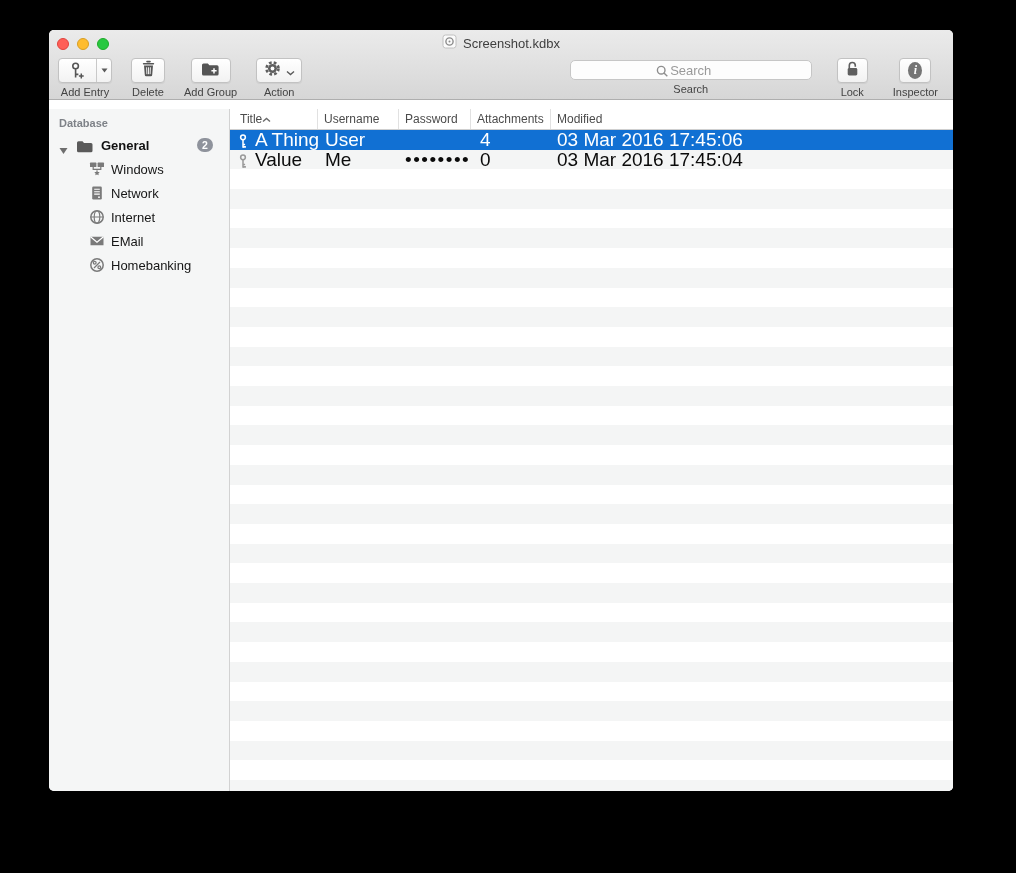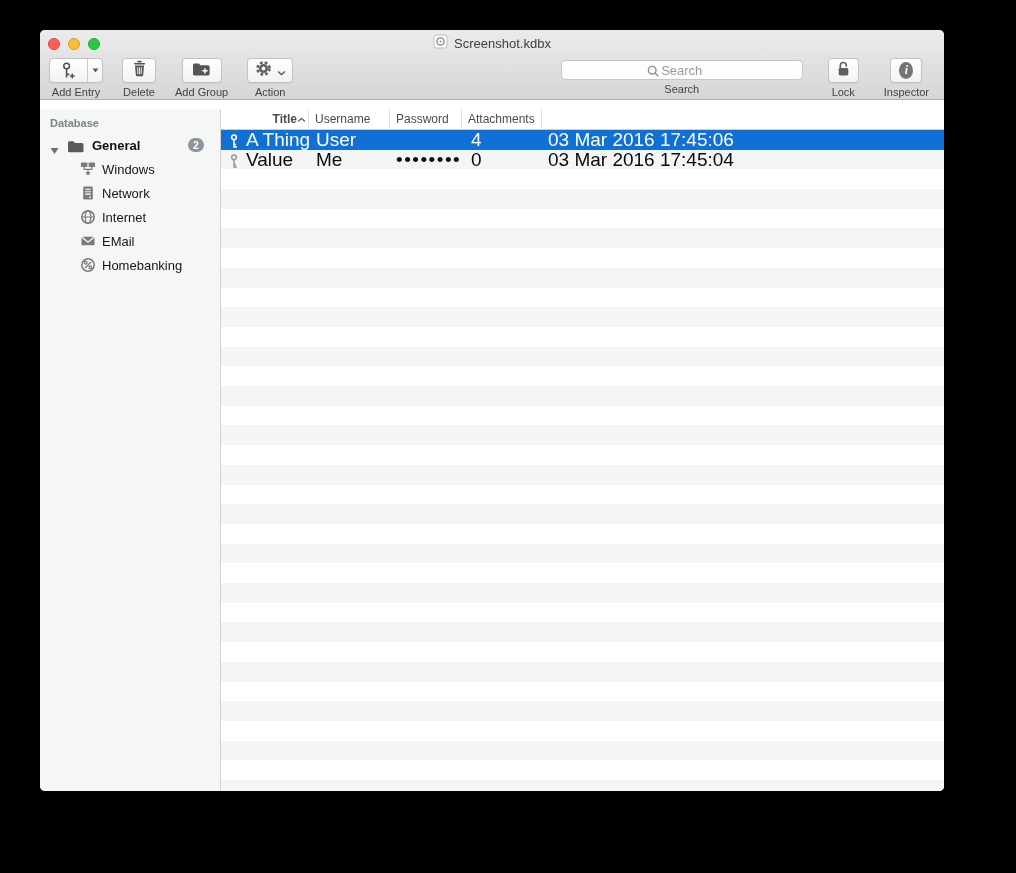--- a/index.html
+++ b/index.html
@@ -1,19 +1,19 @@
 <!DOCTYPE html>
 <html><head>
 <meta charset="utf-8">
 <style>
   * { margin:0; padding:0; box-sizing:border-box; }
   html,body { width:1016px; height:873px; background:#000; overflow:hidden;
               font-family:"Liberation Sans","DejaVu Sans",sans-serif; }
   .window {
-    position:absolute; left:40px; top:30px; width:904px; height:761px;
+    position:absolute; left:49px; top:30px; width:904px; height:761px;
     border-radius:5px; overflow:hidden; background:#fff;
     box-shadow:0 18px 45px rgba(0,0,0,.6);
   }
   
   .chrome {
     position:absolute; left:0; top:0; right:0; height:70px;
     background:linear-gradient(#ebebeb,#d6d6d6);
     border-bottom:1px solid #aeaeae;
   }
   .titlebar { position:relative; height:27px; }
@@ -72,21 +72,21 @@
     display:flex; align-items:center; justify-content:center; padding:0 4px;
   }
   .sb-item-icon { position:absolute; left:40px; top:4px; width:16px; height:16px; }
   .sb-item-label { position:absolute; left:62px; font-size:13px; color:#161616; }
   
   .main { flex:1; display:flex; flex-direction:column; background:#fff; min-width:0; }
   .thead { height:21px; display:flex; background:#fff; border-bottom:1px solid #cfcfcf;
            font-size:12px; color:#4b4b4b; flex-shrink:0; }
   .th { display:flex; align-items:center; padding-left:6px; border-right:1px solid #e1e1e1;
         white-space:nowrap; overflow:hidden; }
-  .th.c-title { width:88px; padding-left:10px; justify-content:flex-end; padding-right:2px;font-weight:bold; }
+  .th.c-title { width:88px; padding-left:10px; justify-content:flex-start; padding-right:2px; }
   .th.c-user  { width:81px; }
   .th.c-pass  { width:72px; }
   .th.c-att   { width:80px; }
   .th.c-mod   { flex:1; border-right:none; }
   .rows {
     flex:1; position:relative;
     background-image:repeating-linear-gradient(to bottom,
       #ffffff 0px, #ffffff 19.7px, #f4f5f5 19.7px, #f4f5f5 39.4px);
   }
   .row { height:19.7px; position:relative; font-size:19px; color:#0b0b0b; }
@@ -288,20 +288,23 @@
         </div>
         <div class="th c-user">
             <span>Username</span>
           </div>
         <div class="th c-pass">
             <span>Password</span>
           </div>
         <div class="th c-att">
             <span>Attachments</span>
           </div>
+        <div class="th c-mod">
+            <span>Modified</span>
+          </div>
       </div>
 
       <div class="rows">
         <div class="row selected">
           <span class="key"><svg width="10" height="15" viewBox="0 0 11 16">
                 <circle cx="5.5" cy="3.4" r="2.6" fill="none" stroke="currentColor" stroke-width="1.7"></circle>
                 <line x1="5.5" y1="6" x2="5.5" y2="14.8" stroke="currentColor" stroke-width="1.7"></line>
                 <line x1="5.5" y1="13.9" x2="8.7" y2="13.9" stroke="currentColor" stroke-width="1.7"></line>
                 <line x1="5.5" y1="11.2" x2="7.8" y2="11.2" stroke="currentColor" stroke-width="1.7"></line>
               </svg></span>

